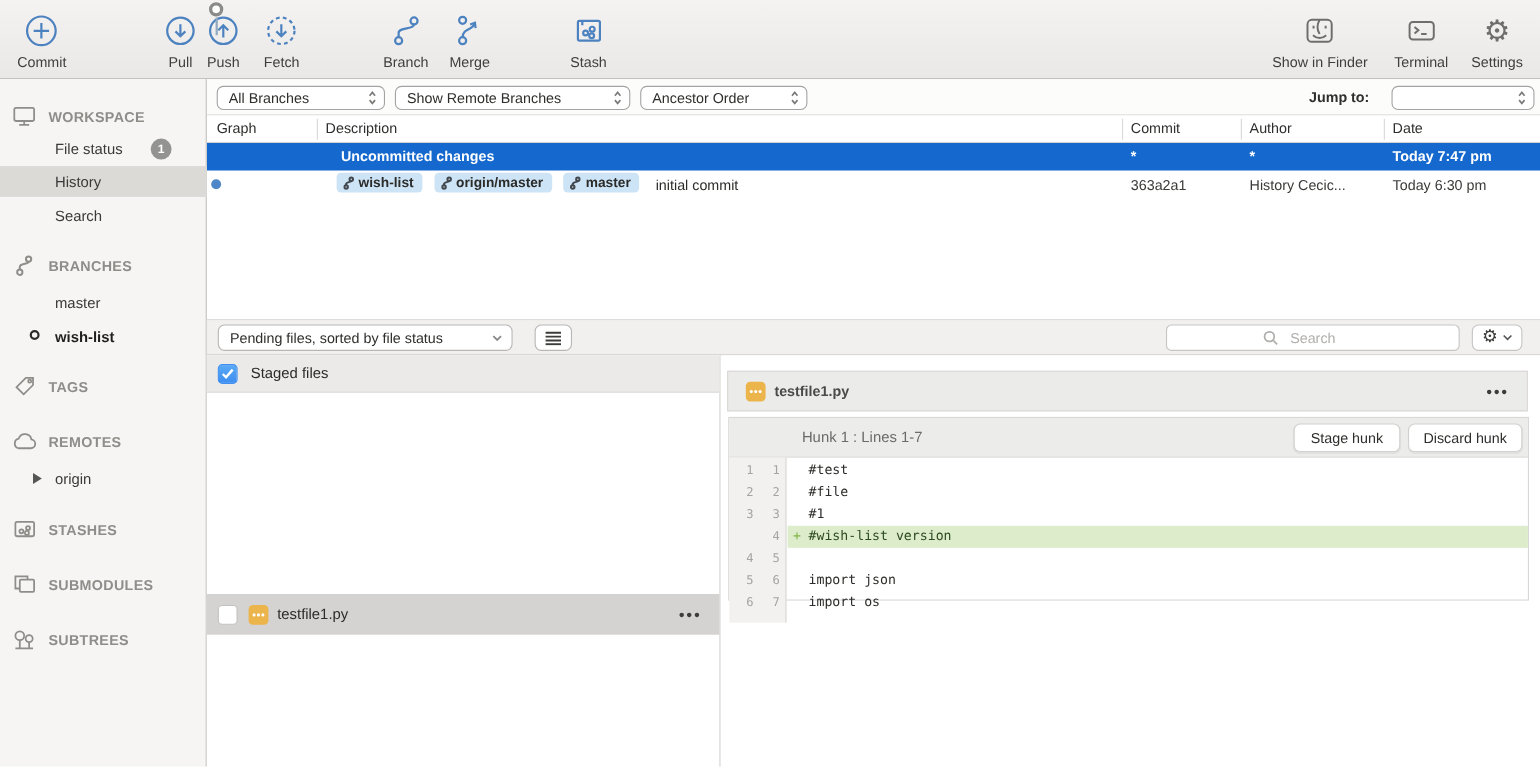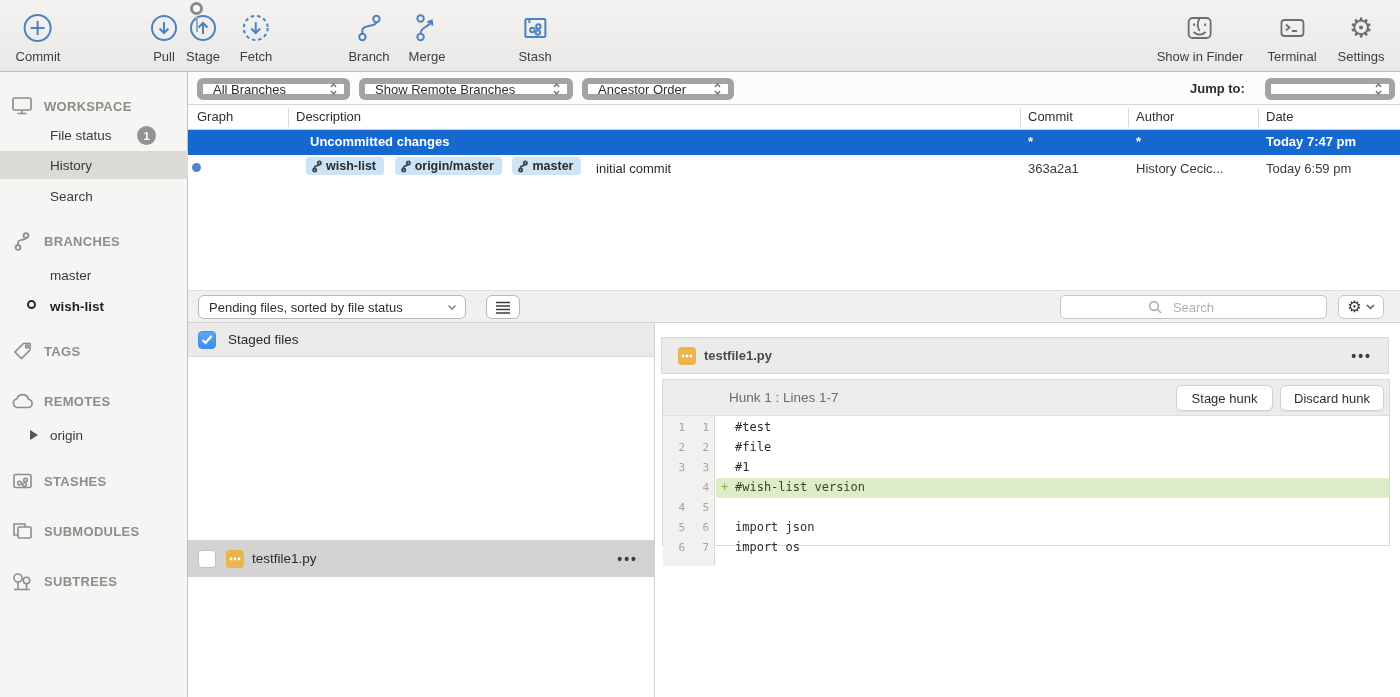--- a/index.html
+++ b/index.html
@@ -10,21 +10,21 @@
   .toolbar { position:absolute; left:0; top:0; width:1400px; height:72px;
              background:linear-gradient(#f4f3f1,#e9e8e6); border-bottom:1px solid #bdbbb9; }
   .tb-item { position:absolute; top:8px; transform:translateX(-50%); text-align:center; cursor:default; }
   .tb-icon { display:flex; height:40px; align-items:center; justify-content:center; }
   .tb-label { display:block; font-size:13px; color:#3f3e3c; margin-top:1px; white-space:nowrap; }
   .gear-glyph { font-size:27px; line-height:36px; color:#6f6e6c; }
 
   
   .filterbar { position:absolute; left:188px; top:72px; width:1212px; height:33px; background:#fcfcfb;
                border-bottom:1px solid #d8d7d5; }
-  .popup { position:absolute; top:6px; height:22px; background:#fff; border:6px solid #a3a3a3; border-radius:6px;
+  .popup { position:absolute; top:6px; height:22px; background:#fff; border:1px solid #a3a3a3; border-radius:6px;
            font-size:13px; color:#2e2e2c; display:flex; align-items:center; padding:0 6px 0 10px; }
   .popup .txt { flex:1; white-space:nowrap; }
   .stepper { margin-left:8px; }
   .jump-label { position:absolute; top:9px; left:1190px; font-size:13px; font-weight:bold; color:#2e2e2c; }
 
   
   .history-head { position:absolute; left:188px; top:105px; width:1212px; height:25px; background:#fff;
                   border-bottom:1px solid #d4d3d1; font-size:13px; color:#2e2e2c; }
   .col-label { position:absolute; top:4px; }
   .col-sep { position:absolute; top:3px; width:1px; height:19px; background:#d9d8d6; }
@@ -138,21 +138,21 @@
       </span>
     <span class="tb-label">Pull</span>
   </div>
   <div class="tb-item" style="left:203px">
     <span class="tb-icon">
       <svg width="32" height="32" viewBox="0 0 32 32" fill="none" stroke="#4d82c0" stroke-width="2">
         <circle cx="16" cy="16" r="12"></circle>
           <path d="M16 22V11M11.5 15.5L16 11l4.5 4.5"></path>
         </svg>
       </span>
-    <span class="tb-label">Stage</span>
+    <span class="tb-label">Push</span>
   </div>
   <div class="tb-item" style="left:256px">
     <span class="tb-icon">
       <svg width="32" height="32" viewBox="0 0 32 32" fill="none" stroke="#4d82c0" stroke-width="2">
         <circle cx="16" cy="16" r="12" stroke-dasharray="3.4 3"></circle>
           <path d="M16 10v11M11.5 16.5L16 21l4.5-4.5"></path>
         </svg>
       </span>
     <span class="tb-label">Fetch</span>
   </div>
@@ -291,21 +291,21 @@
           <circle cx="3.2" cy="11.8" r="1.9"></circle>
           <circle cx="8.8" cy="3.2" r="1.9"></circle>
           <path d="M3.2 9.9V8.4c0-2.4 5.6-1.6 5.6-3.6"></path>
         </svg>
       <span>master</span>
       </span>
     <span class="row2-desc">initial commit</span>
   </span>
   <span class="cell" style="left:840px; top:6px">363a2a1</span>
   <span class="cell" style="left:948px; top:6px">History Cecic...</span>
-  <span class="cell" style="left:1078px; top:6px">Today 6:59 pm</span>
+  <span class="cell" style="left:1078px; top:6px">Today 6:30 pm</span>
 </div>
 
 <div class="sidebar">
   <div class="sb-header" style="top:20px">
     <span class="sb-ic">
       <svg width="22" height="20" viewBox="0 0 22 20" fill="none" stroke="#8e8d8a" stroke-width="1.6">
         <rect x="2" y="2" width="18" height="12" rx="1.5"></rect>
           <path d="M11 14v3M6.5 17.5h9"></path>
         </svg>
       </span>

